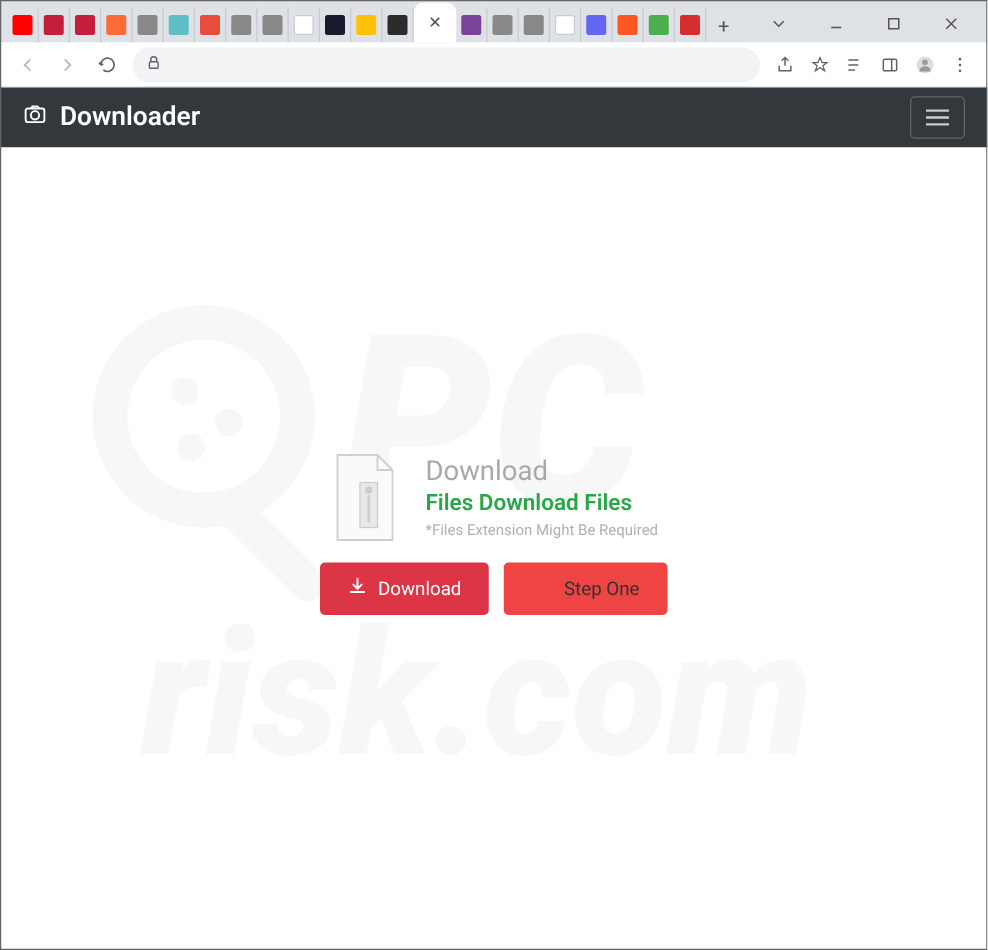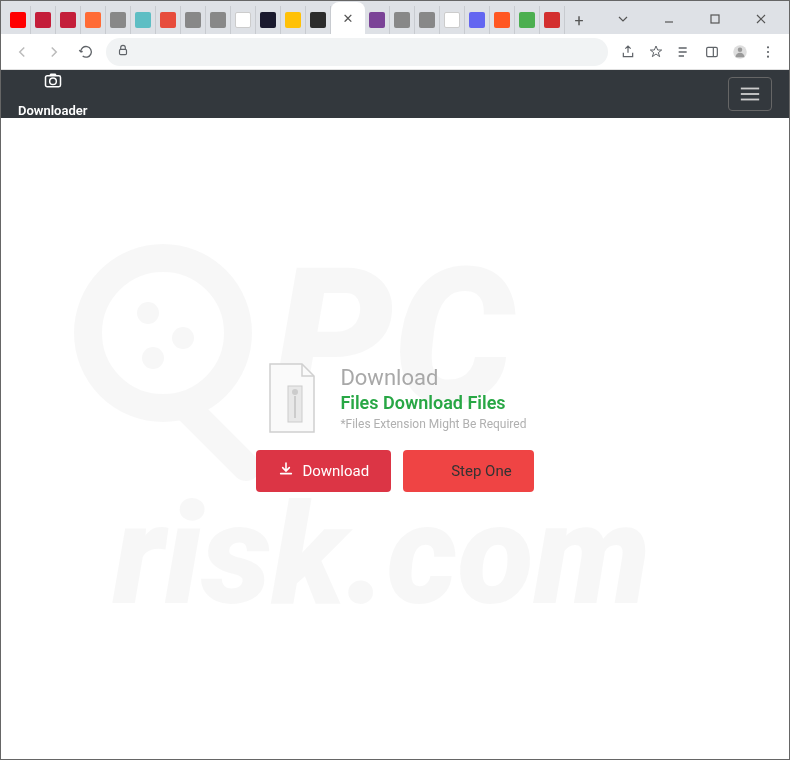--- a/index.html
+++ b/index.html
@@ -35,21 +35,21 @@
 
 .addr-bar { height: 36px; background: #fff; display: flex; align-items: center; padding: 0 10px; gap: 8px; border-bottom: 1px solid #e0e0e0; }
 .addr-btn { width: 24px; height: 24px; display: flex; align-items: center; justify-content: center; color: #5f6368; }
 .addr-btn.disabled { color: #bbb; }
 .url-field { flex: 1; height: 28px; background: #f1f3f4; border-radius: 14px; display: flex; align-items: center; padding: 0 10px; gap: 8px; }
 .url-field .lock { color: #5f6368; }
 .addr-right { display: flex; gap: 4px; }
 
 
 .navbar { height: 48px; background: #33383d; color: #fff; display: flex; align-items: center; padding: 0 18px; justify-content: space-between; }
-.navbar-brand { display: flex; align-items: center; gap: 10px; font-weight: 600; font-size: 13px; flex-direction: column; }
+.navbar-brand { display: flex; align-items: center; gap: 10px; font-weight: 600; font-size: 21px; }
 .navbar-brand svg { width: 20px; height: 20px; }
 .hamburger { width: 44px; height: 34px; border: 1px solid #666; border-radius: 4px; display: flex; align-items: center; justify-content: center; }
 .hamburger svg { width: 22px; height: 18px; stroke: #ccc; }
 
 
 .content { position: relative; height: calc(760px - 32px - 34px - 36px - 48px); background: #fff; display: flex; align-items: center; justify-content: center; }
 .watermark { position: absolute; inset: 0; display: flex; align-items: center; justify-content: center; pointer-events: none; margin-left: 16px; }
 .watermark svg { width: 720px; height: 500px; opacity: 0.06; }
 
 .block { position: relative; z-index: 2; text-align: left; transform: translateY(-20px); margin-top: 48px; }

